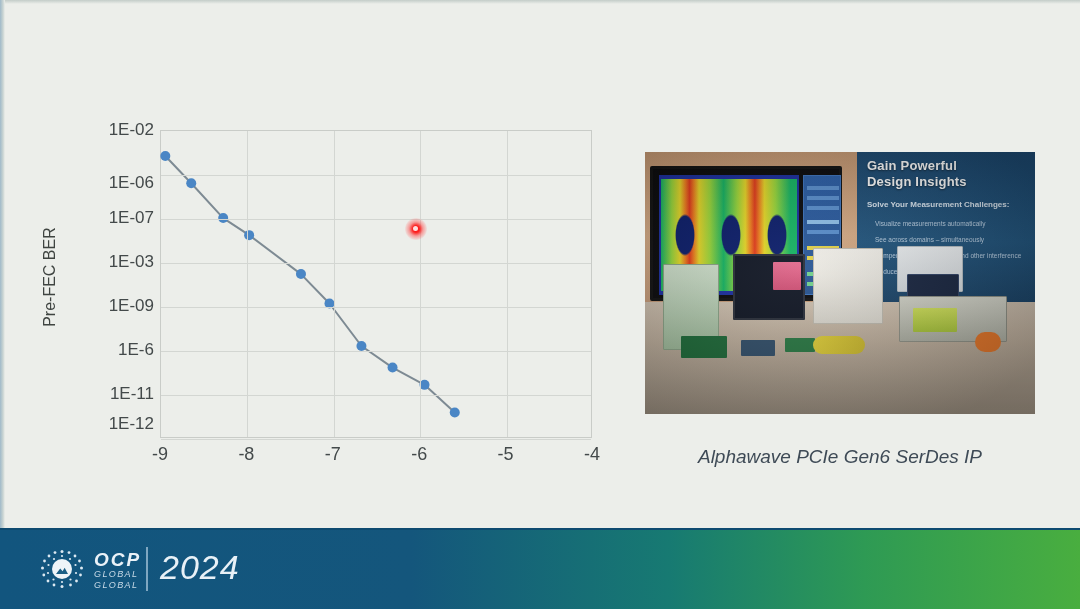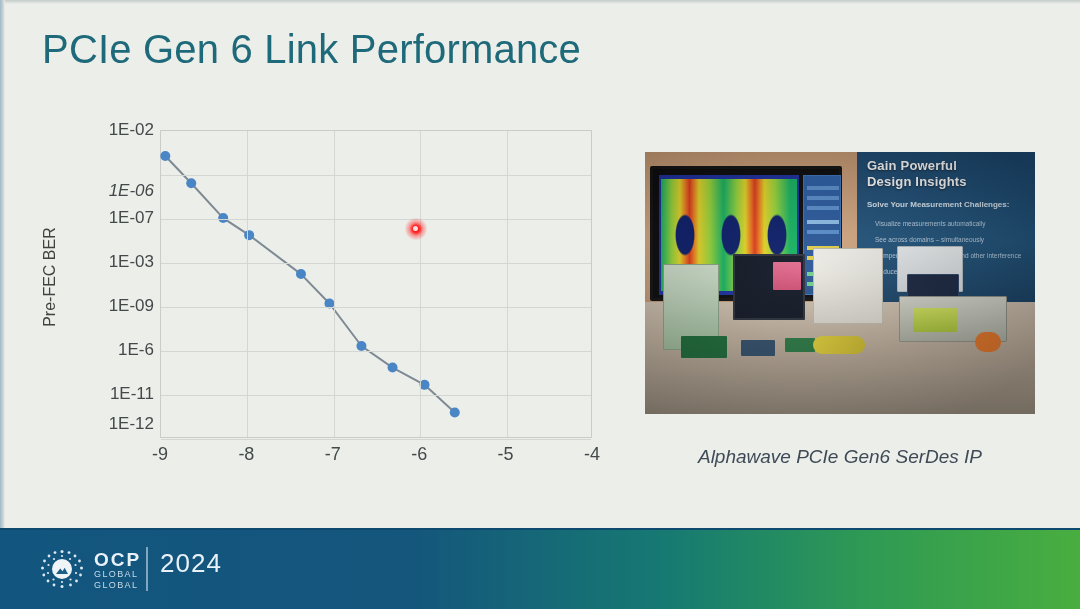--- a/index.html
+++ b/index.html
@@ -126,51 +126,51 @@
     position: absolute; left: -22px; width: 434px; text-align: center;
     font-size: 19px; color: #3e4a56; white-space: nowrap;
   }
   #caption1 { top: 268px; }
   #caption2 { top: 294px; font-style: italic; }
 
   
   #footer {
     position: absolute; left: 0; bottom: 0; width: 1080px; height: 81px;
     background: linear-gradient(90deg,#12557e 0%,#14567c 38%,#177a72 62%,#2e9a54 80%,#49ae3f 100%);
+    font-style: italic;
   }
   #footer-top-line { position:absolute; left:0; top:0; width:100%; height:2px; background:#0e4a70; }
 
   #ocp-logo { position: absolute; left: 36px; top: 18px; width: 56px; height: 46px; }
   .ocp-burst { position:absolute; left:4px; top:3px; width:44px; height:40px; }
   .ocp-core  { position:absolute; left:16px; top:13px; width:20px; height:20px;
                border-radius:50%; background:#eef4f8; }
   .ocp-core::after { content:""; position:absolute; left:4px; top:8px; width:12px; height:7px;
                background:#1b5f85; clip-path: polygon(0 100%, 35% 22%, 55% 60%, 72% 10%, 100% 100%); }
   #ocp-text { position:absolute; left: 94px; top: 22px; color:#eaf2f8; }
   #ocp-text .o1 { font-size:19px; font-weight:bold; letter-spacing:2px; line-height:19px; }
   #ocp-text .o2 { font-size:9px; letter-spacing:1.4px; line-height:11px; color:#c9dbe8; }
   #ocp-text .o3 { font-size:9px; letter-spacing:1.4px; line-height:11px; color:#c9dbe8; }
   #ocp-div { position:absolute; left:146px; top:19px; width:2px; height:44px; background:#7fa7c1; }
-  #ocp-year { position:absolute; left:160px; top:20px; font-size:26px; color:#e8f1f7;
+  #ocp-year { position:absolute; left:160px; top:20px; font-size:34px; color:#e8f1f7;
               letter-spacing:1px; font-weight:400; }
 </style>
 </head>
 <body>
 
 <div id="slide">
   <div class="top-edge"></div>
   <div class="left-edge"></div>
 
-  <div id="title">PCIe Gen 6 Link Performance</div>
 
   <div id="chart-block">
     <div id="ylabel">Pre-FEC BER</div>
     <div id="ytick-col">
         <div class="ytick" style="top: 9px;">1E-02</div>
-        <div class="ytick" style="top: 70px; font-style: italic;">1E-06</div>
+        <div class="ytick" style="top: 62px;">1E-06</div>
         <div class="ytick" style="top: 97px;">1E-07</div>
         <div class="ytick" style="top: 141px;">1E-03</div>
         <div class="ytick" style="top: 185px;">1E-09</div>
         <div class="ytick" style="top: 229px;">1E-6</div>
         <div class="ytick" style="top: 273px;">1E-11</div>
         <div class="ytick" style="top: 303px;">1E-12</div>
       </div>
 
     <div id="plot">
       <svg class="series" id="series-svg" width="432" height="308">

